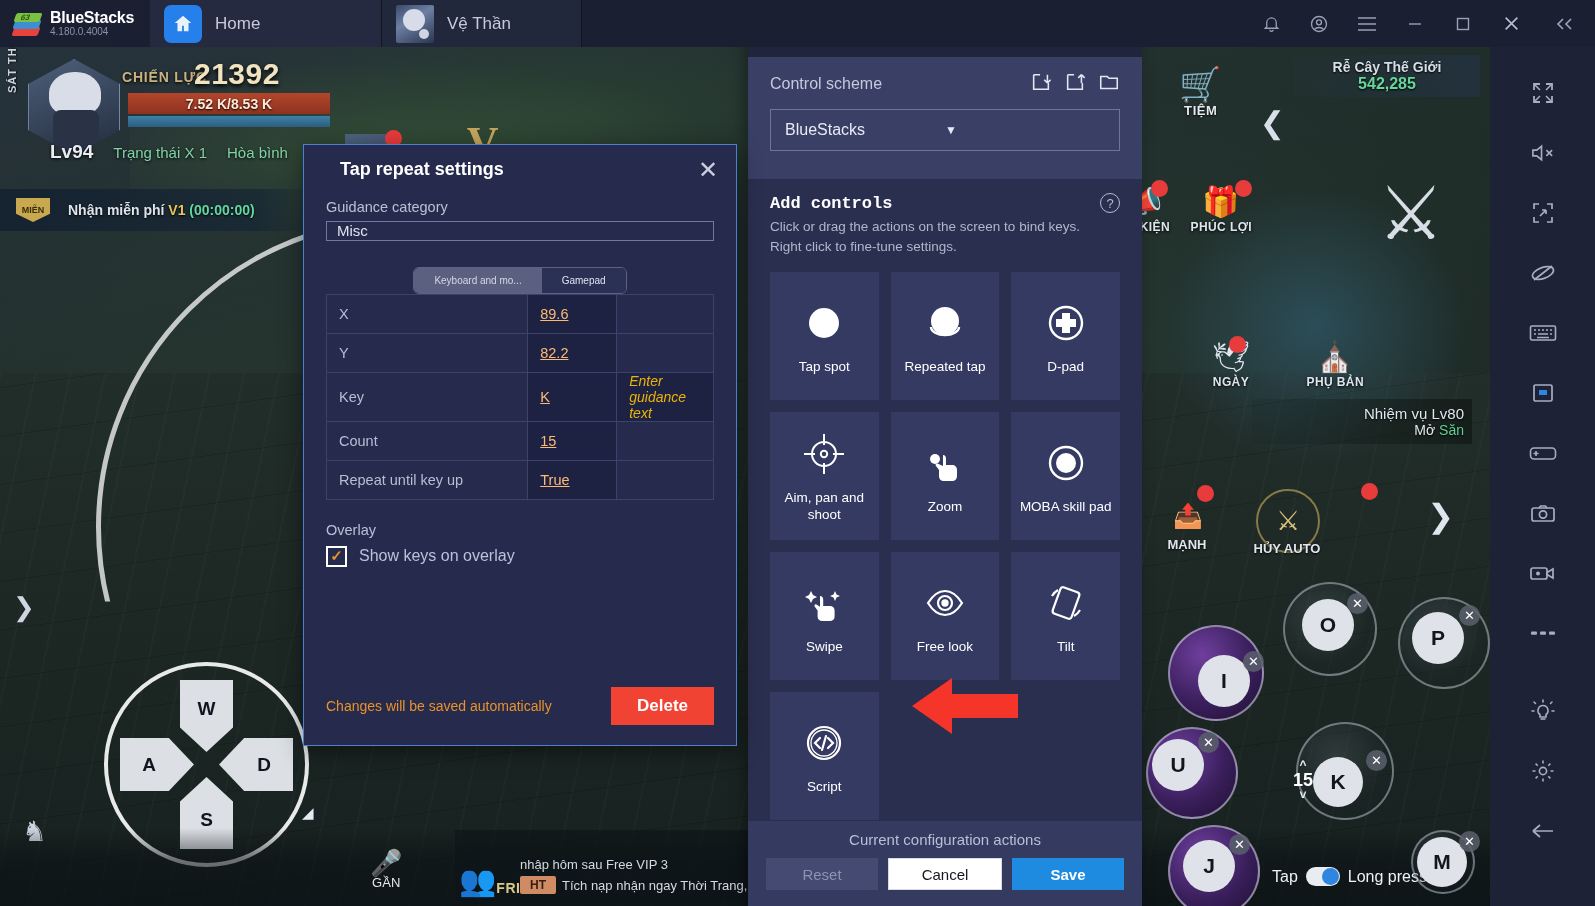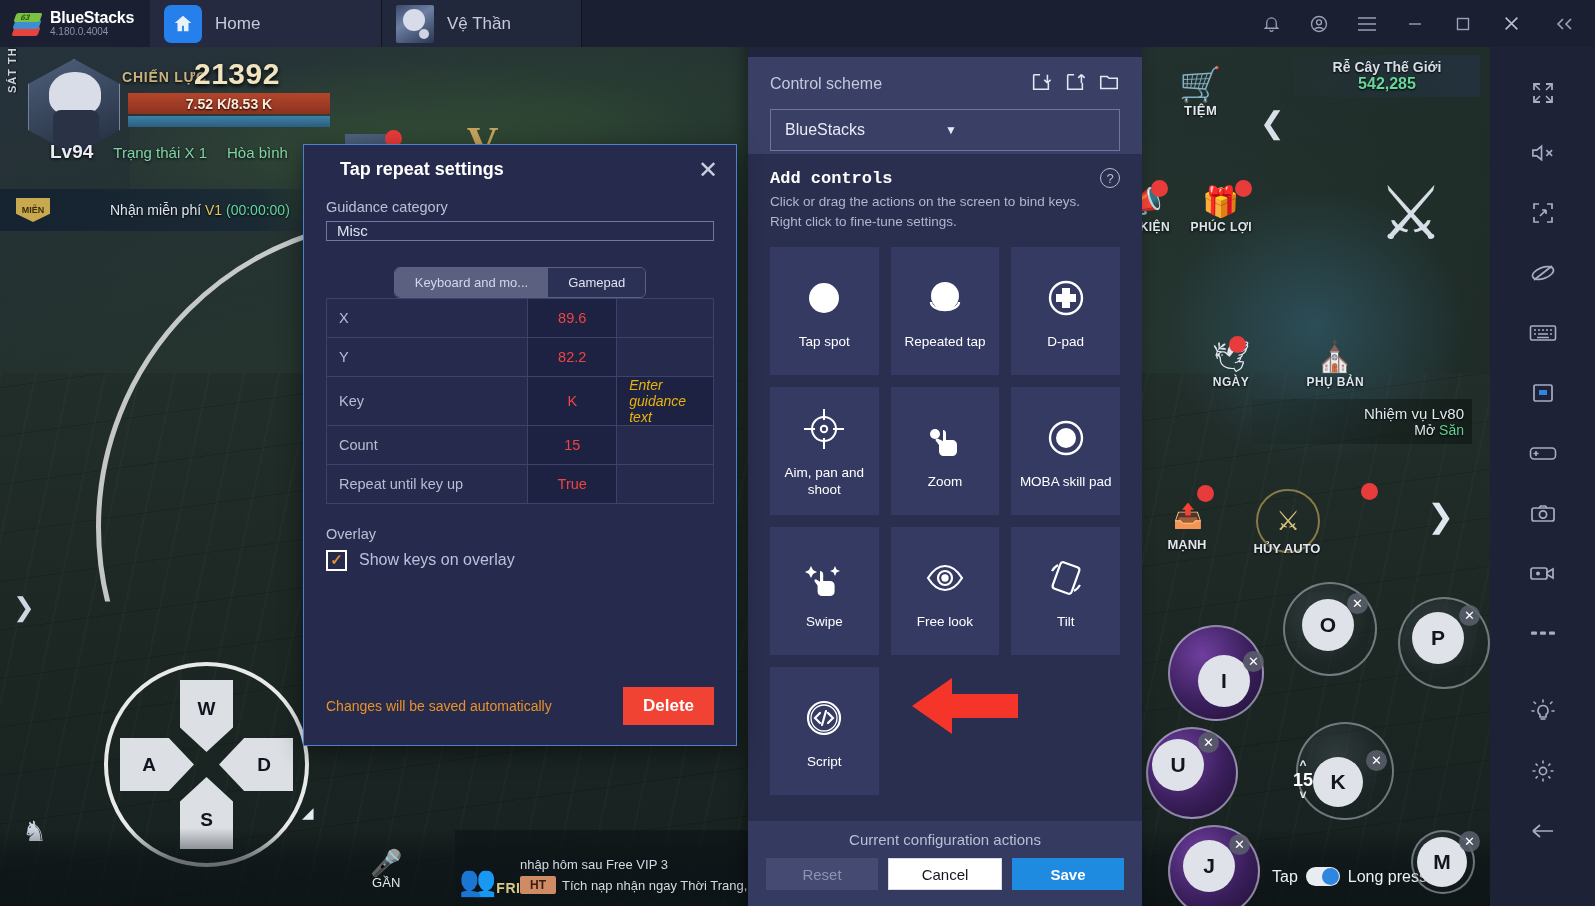--- a/index.html
+++ b/index.html
@@ -150,21 +150,21 @@
   }
   .mien-badge {
     width: 50px; height: 32px; flex: none; position: relative;
     display: flex; align-items: center; justify-content: center;
   }
   .mien-badge i {
     position: absolute; inset: 4px 8px; background: #c8a94f;
     clip-path: polygon(0 0, 100% 0, 100% 66%, 50% 100%, 0 66%);
   }
   .mien-badge b { position: relative; color: #3a2d09; font-size: 9px; font-weight: 700; }
-  .free-txt { color: #dfe4ec; font-size: 14px; font-weight: 400; text-shadow: 0 1px 2px #000; margin-left: 42px; }
+  .free-txt { color: #dfe4ec; font-size: 14px; font-weight: 700; text-shadow: 0 1px 2px #000; }
   .free-txt em { color: #e9c35c; font-style: normal; }
   .free-time { color: #63d7a0; }
 
   .vip-badge {
     position: absolute; left: 345px; top: 87px; width: 48px; height: 52px;
     background: linear-gradient(160deg,#4f6480,#34445e);
     clip-path: polygon(0 0,100% 0,100% 72%,50% 100%,0 72%);
     display: flex; align-items: center; justify-content: center;
     color: #e6ebf3; font-size: 19px; font-style: italic; font-family: "Liberation Serif", serif;
   }
@@ -325,21 +325,21 @@
     position: absolute; top: 0; left: 748px; width: 394px; height: 906px;
     background: #2b2f4f; z-index: 50; display: flex; flex-direction: column;
     box-shadow: -4px 0 14px rgba(0,0,0,.35);
   }
   .ce-header {
     height: 57px; background: #21253c; display: flex; align-items: center;
     padding: 0 18px 0 22px; flex: none;
   }
   .ce-title { color: #fff; font-size: 19px; font-weight: 700; flex: 1; }
   .ce-close { color: #c9cee0; font-size: 25px; cursor: pointer; line-height: 1; }
-  .ce-scheme { background: #3a3f66; padding: 14px 22px 3px; flex: none; }
+  .ce-scheme { background: #3a3f66; padding: 14px 22px 28px; flex: none; }
   .ce-scheme-row { display: flex; align-items: center; margin-bottom: 12px; }
   .ce-scheme-lbl { color: #c5c9dd; font-size: 16px; flex: 1; }
   .ce-sc-icons { display: flex; gap: 12px; color: #e3e7f2; }
   .ce-sc-icons > span { cursor: pointer; }
   .ce-select {
     height: 42px; border: 1px solid #6e73a0; background: transparent;
     display: flex; align-items: center; padding: 0 14px; cursor: pointer;
   }
   .ce-select span { color: #e8ebf4; font-size: 16px; flex: 1; }
   .ce-select .cv { color: #e8ebf4; font-size: 12px; }
@@ -384,49 +384,49 @@
   .dlg-body { padding: 18px 22px 0; }
   .fld-lbl { color: #b9c0d6; font-size: 14.5px; margin-bottom: 6px; }
   .fld-input {
     height: 20px; border: 1px solid #717a9c; background: transparent;
     color: #dfe3ef; font-size: 15px; padding: 0 10px; width: 100%;
     font-family: inherit; display: flex; align-items: center;
   }
   .seg-wrap { display: flex; justify-content: center; margin-top: 26px; }
   .seg { display: flex; border: 1px solid #5b6285; border-radius: 6px; overflow: hidden; }
   .seg div {
-    padding: 7px 20px; font-size: 13px; cursor: pointer; white-space: nowrap;
+    padding: 7px 20px; font-size: 10px; cursor: pointer; white-space: nowrap;
   }
   .seg .on { background: #5b5f80; color: #d3d8e8; }
   .seg .off { background: #2b3055; color: #dfe3ef; }
   .fields-lbl { color: #b9c0d6; font-size: 14.5px; margin-top: 26px; margin-bottom: 6px; }
   .tbl { width: 100%; border-collapse: collapse; }
   .tbl td {
     border: 1px solid #3b426b; height: 39px; font-size: 14.5px; padding: 0 12px;
   }
   .tbl td.k { color: #b7bed4; width: 52%; }
-  .tbl td.v { color: #ef4444; width: 23%; text-align: center; background: #1d2243; }
+  .tbl td.v { color: #fdba74; width: 23%; text-align: left; background: #1d2243; text-decoration: underline; }
   .tbl td.e { width: 25%; }
   .tbl td.e.filled { background: #1d2243; color: #eab308; font-style: italic; font-size: 14px; }
   .ov-lbl { color: #b9c0d6; font-size: 14.5px; margin-top: 22px; margin-bottom: 8px; }
   .cbx-row { display: flex; align-items: center; gap: 12px; cursor: pointer; }
   .cbx {
     width: 21px; height: 21px; border: 2px solid #fff; background: transparent;
     display: flex; align-items: center; justify-content: center;
     color: #e8922a; font-size: 15px; font-weight: 700; flex: none;
   }
   .cbx-lbl { color: #b9c2db; font-size: 16px; }
   .dlg-foot {
     position: absolute; left: 0; bottom: 0; width: 100%; padding: 0 22px 20px;
     display: flex; align-items: center;
   }
   .auto-save { color: #e8922a; font-size: 14px; flex: 1; }
   .del-btn {
     background: #f04334; color: #fff; font-size: 17px; font-weight: 700;
-    border: none; padding: 9px 20px; cursor: pointer; font-family: inherit; margin-left: 27px;
+    border: none; padding: 9px 26px; cursor: pointer; font-family: inherit; margin-left: 27px;
   }
 
   
   .ann-arrow { position: absolute; left: 868px; top: 672px; z-index: 58; pointer-events: none; }
 </style>
 </head>
 <body>
 
 <div id="app">
 

